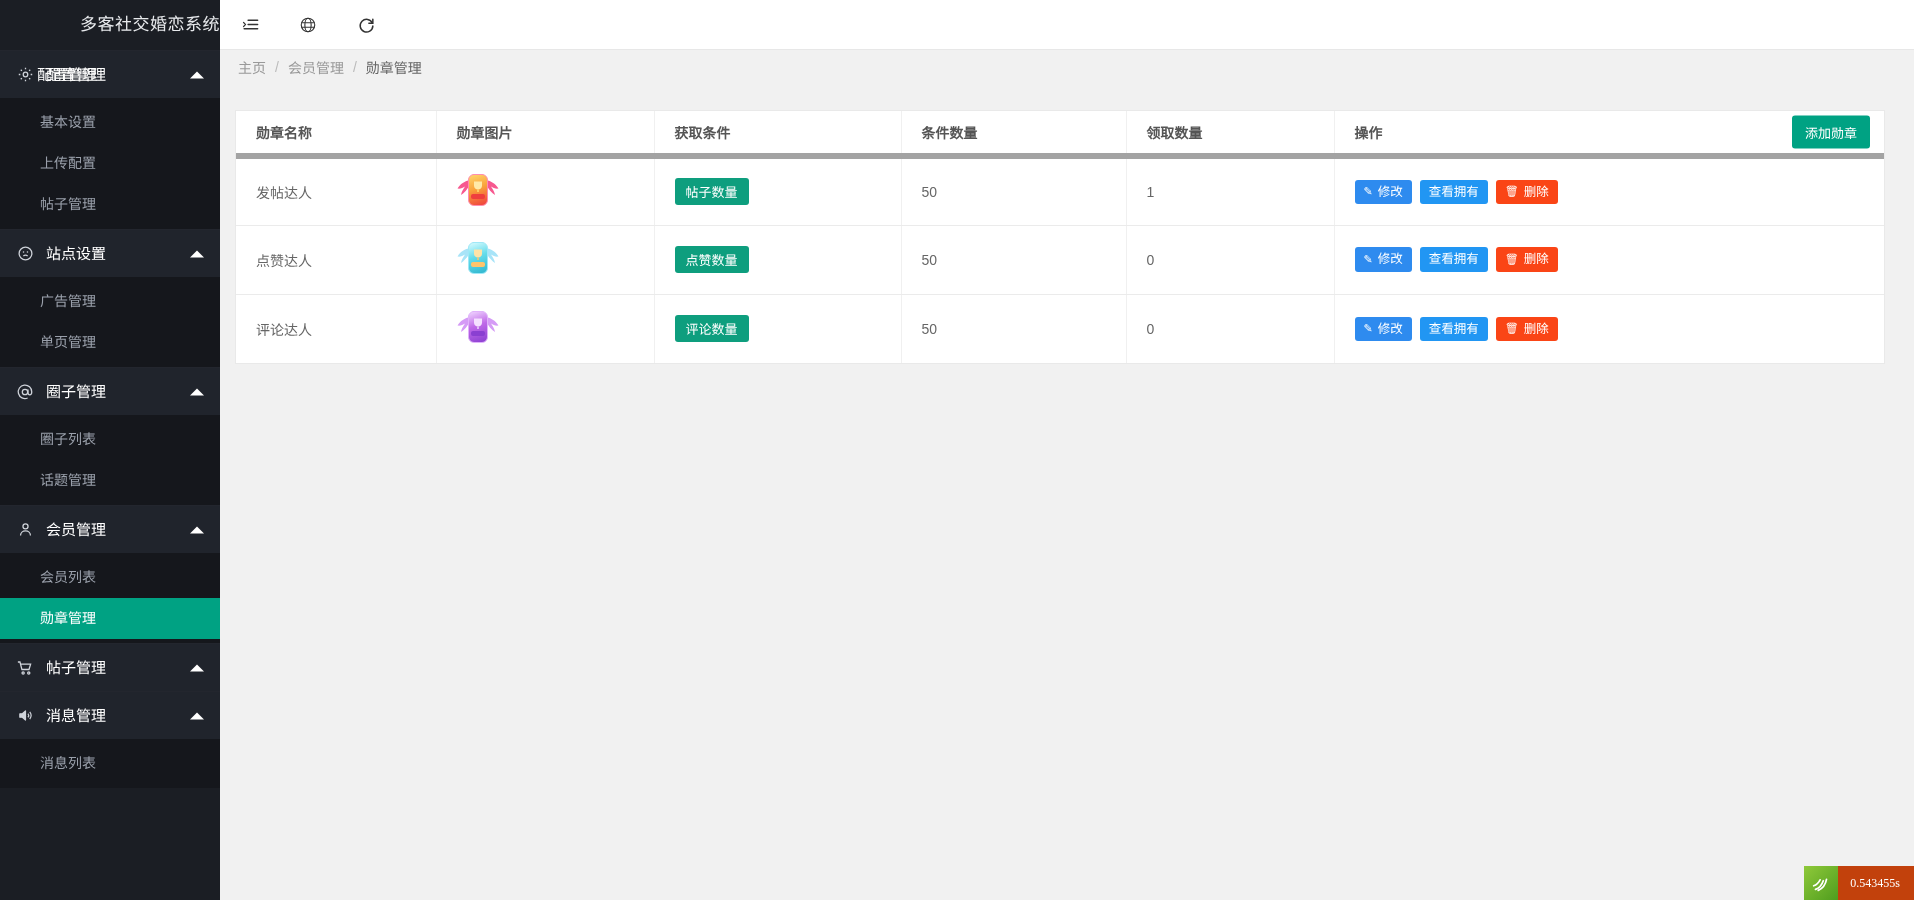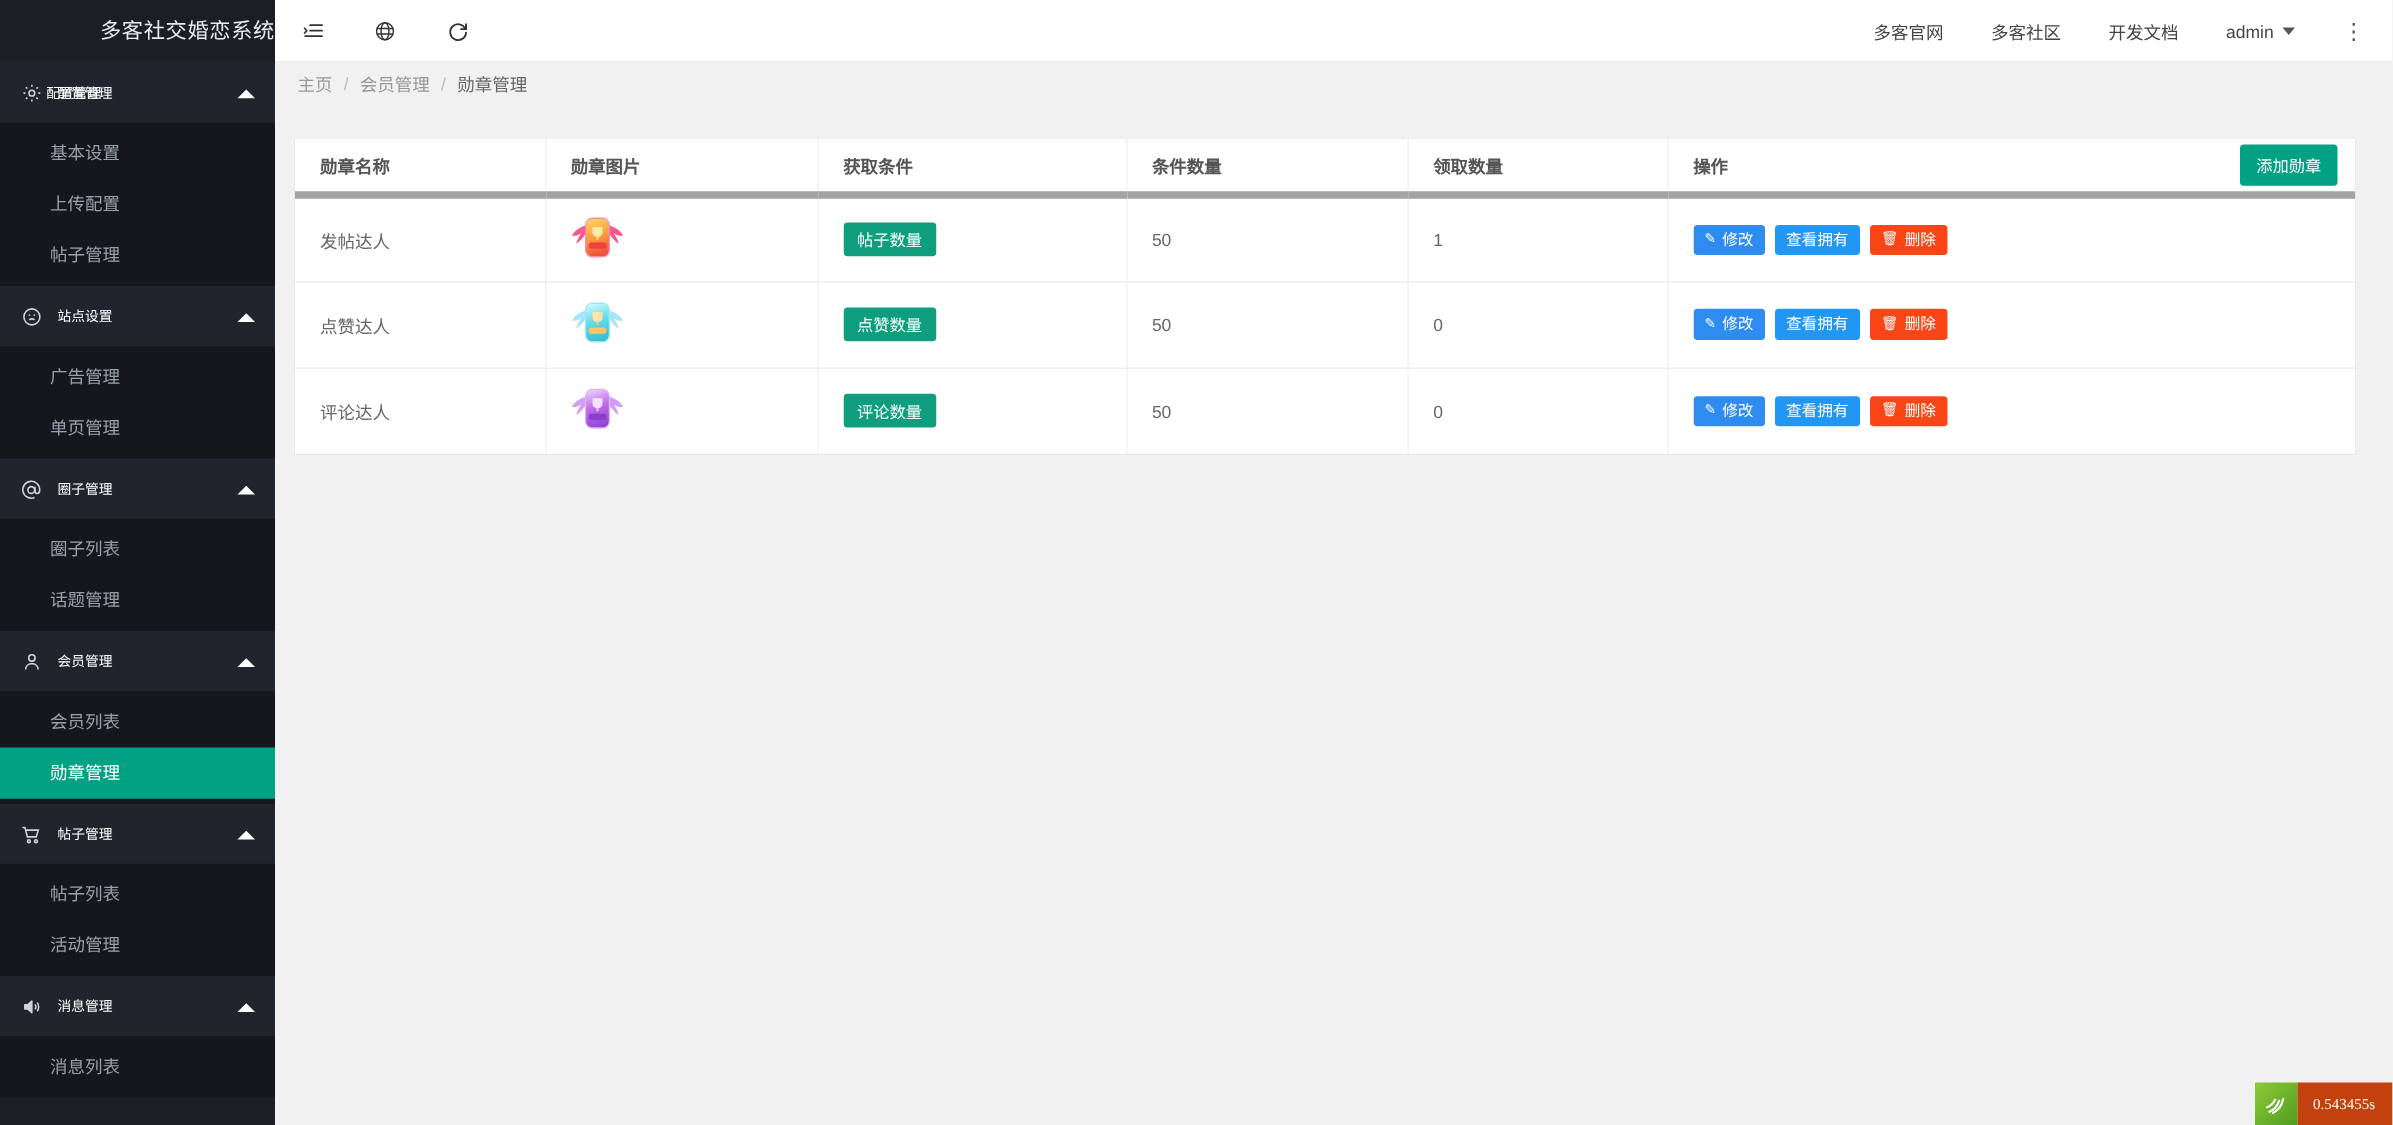--- a/index.html
+++ b/index.html
@@ -23,21 +23,21 @@
   }
   .brand {
     height: 50px; line-height: 50px;
     color: #e8eaed; font-size: 17px;
     text-align: right; letter-spacing: 0.5px;
     background: #1b1e24;
   }
   .nav-group-title {
     position: relative;
     height: 48px; line-height: 48px;
-    color: #ffffff; font-size: 11px;
+    color: #ffffff; font-size: 15px;
     padding-left: 14px;
     background: #20242c;
     cursor: pointer;
     display: flex; align-items: center;
     border-top: 1px solid #23262e;
   }
   .nav-group-title .gicon {
     width: 22px; height: 22px;
     display: inline-flex; align-items: center; justify-content: center;
     margin-right: 10px; color: #cfd3da;
@@ -303,24 +303,20 @@
       <span class="gicon">
         <svg width="18" height="18" viewBox="0 0 24 24" fill="none" stroke="currentColor" stroke-width="1.7">
           <path d="M2.5 4h2.8l2.6 10h9.4l2.2-7.2H6.3"></path>
           <circle cx="9.5" cy="18.6" r="1.5"></circle>
           <circle cx="17" cy="18.6" r="1.5"></circle>
         </svg>
       </span>
       <span class="glabel">帖子管理</span>
       <span class="caret"></span>
     </div>
-    <div class="nav-sub">
-      <div class="nav-item">帖子列表</div>
-      <div class="nav-item">活动管理</div>
-    </div>
 
     <div class="nav-group-title">
       <span class="gicon">
         <svg width="17" height="17" viewBox="0 0 24 24" fill="none" stroke="currentColor" stroke-width="1.7">
           <path d="M4 9.5h3.5L12 5.5v13L7.5 14.5H4z" fill="currentColor" stroke="currentColor" stroke-linejoin="round"></path>
           <path d="M15.5 9.2c1.2 1.6 1.2 4 0 5.6"></path>
           <path d="M18 7c2.2 2.8 2.2 7.2 0 10"></path>
         </svg>
       </span>
       <span class="glabel">消息管理</span>
@@ -345,30 +341,20 @@
           <ellipse cx="12" cy="12" rx="4.2" ry="9"></ellipse>
           <path d="M3.3 9h17.4M3.3 15h17.4"></path>
         </svg>
       </span>
       <span class="tb-icon">
         <svg width="19" height="19" viewBox="0 0 24 24" fill="none" stroke="currentColor" stroke-width="1.9" stroke-linecap="round">
           <path d="M20 5.5v5h-5"></path>
           <path d="M19.3 10.2A8 8 0 1 0 20 14"></path>
         </svg>
       </span>
-    </div>
-    <div class="topbar-right">
-      <span class="tb-link">多客官网</span>
-      <span class="tb-link">多客社区</span>
-      <span class="tb-link">开发文档</span>
-      <span class="tb-user">
-        <span>admin</span>
-        <span class="dncaret"></span>
-      </span>
-      <span class="tb-dots">⋮</span>
     </div>
   </header>
 
   <nav class="breadcrumb">
     <span class="bc-link">主页</span>
     <span class="bc-sep">/</span>
     <span class="bc-link">会员管理</span>
     <span class="bc-sep">/</span>
     <span class="bc-cur">勋章管理</span>
   </nav>

